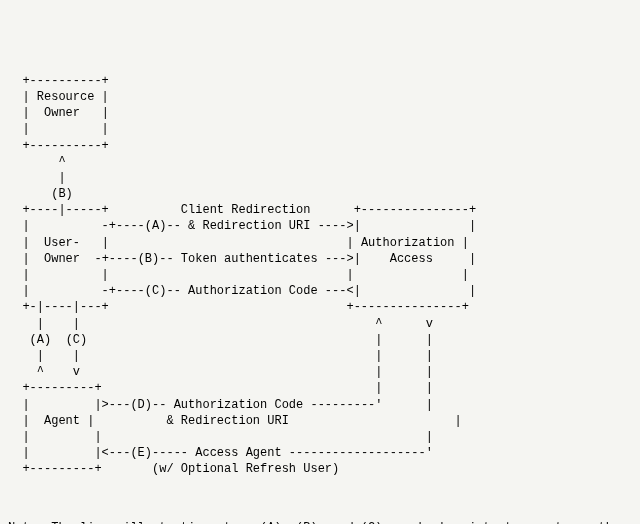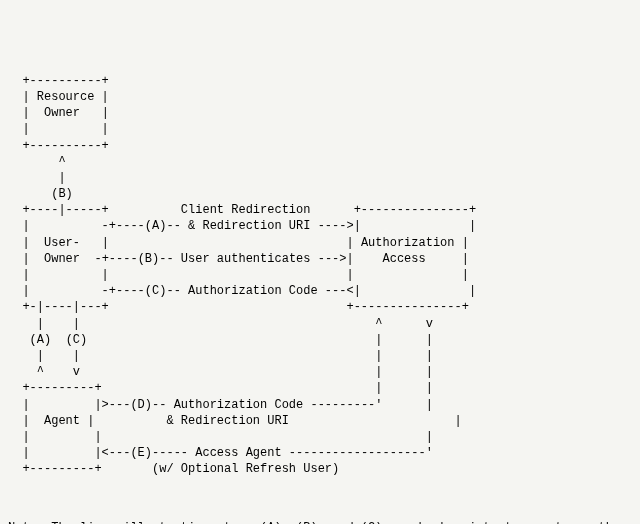--- a/index.html
+++ b/index.html
@@ -29,21 +29,21 @@
   | <span>Resource</span> |
   |  <span>Owner</span>   |
   |          |
   +----------+
        ^
        |
       <span>(B)</span>
   +----|-----+          <span>Client Redirection</span>      +---------------+
   |          -+----<span>(A)</span>-- <span>&amp; Redirection URI</span> ----&gt;|               |
   |  <span>User-</span>   |                                 | <span>Authorization</span> |
-  |  <span>Owner</span>  -+----<span>(B)</span>-- <span>User authenticates</span> ---&gt;|    <span>Access</span>     |
+  |  <span>Owner</span>  -+----<span>(B)</span>-- <span>Token authenticates</span> ---&gt;|    <span>Access</span>     |
   |          |                                 |               |
   |          -+----<span>(C)</span>-- <span>Authorization Code</span> ---&lt;|               |
   +-|----|---+                                 +---------------+
     |    |                                         ^      v
    <span>(A)</span>  <span>(C)</span>                                        |      |
     |    |                                         |      |
     ^    v                                         |      |
   +---------+                                      |      |
   |         |&gt;---<span>(D)</span>-- <span>Authorization Code</span> ---------'      |
   |  <span>Agent</span> |          <span>&amp; Redirection URI</span>                       |

